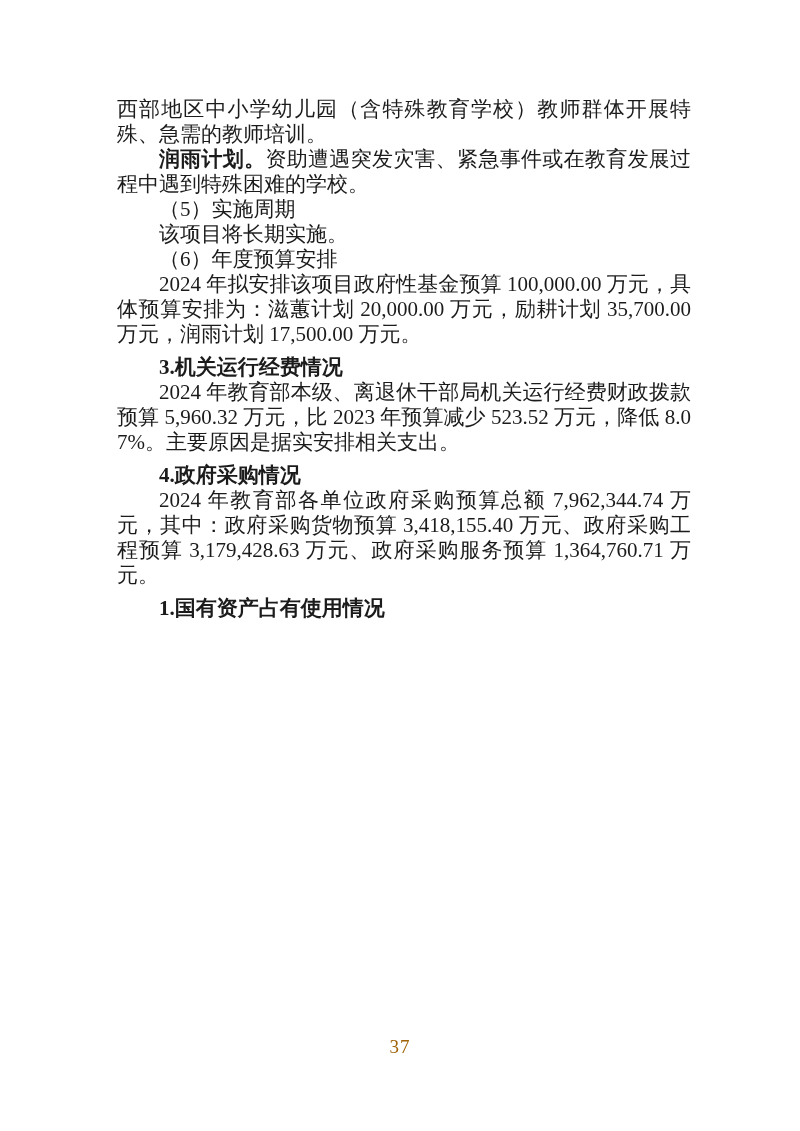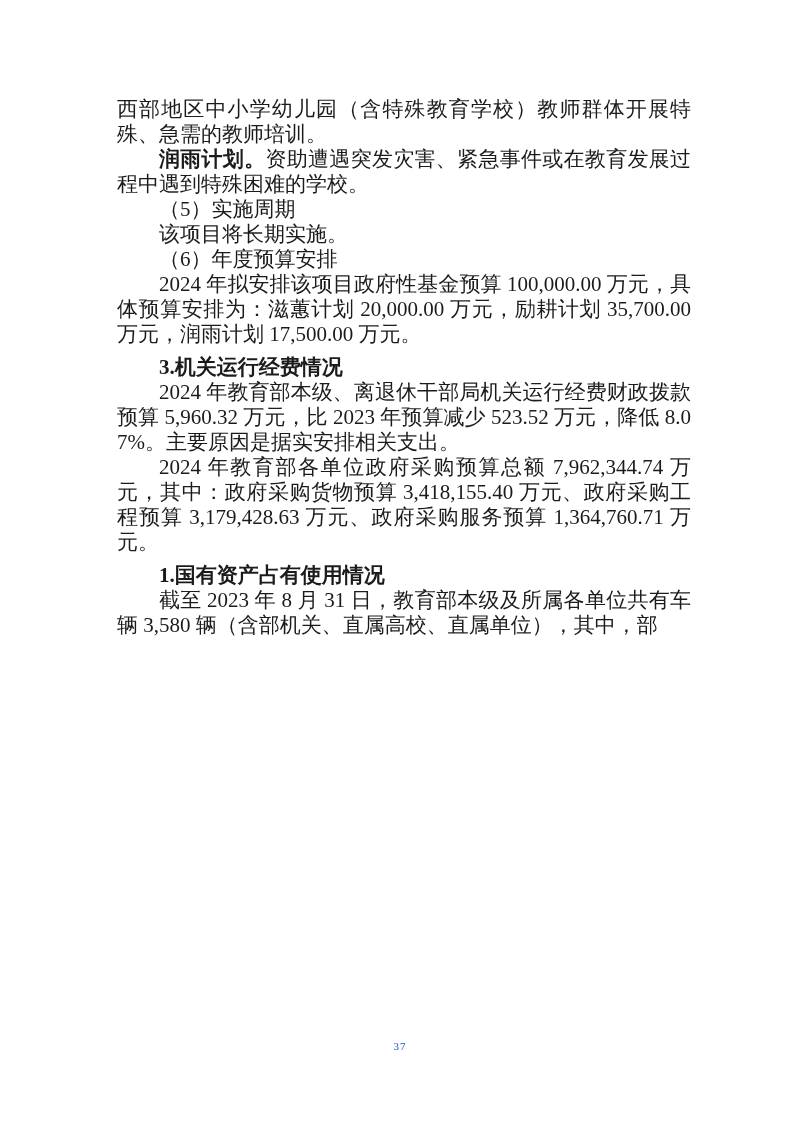--- a/index.html
+++ b/index.html
@@ -35,22 +35,22 @@
   }
   .bold-lead { font-weight: 700; }
   .page-footer {
     position: absolute;
     left: 0;
     top: 1036px;
     width: 800px;
     text-align: center;
   }
   .page-number {
-    font-size: 11px;
-    color: #1d4ed8;
+    font-size: 19px;
+    color: #a16207;
     letter-spacing: 1px;
   }
 </style>
 </head>
 <body>
 
 <div class="doc-content">
   <p>西部地区中小学幼儿园（含特殊教育学校）教师群体开展特殊、急需的教师培训。</p>
 
   <p class="indent"><span class="bold-lead">润雨计划。</span><span>资助遭遇突发灾害、紧急事件或在教育发展过程中遇到特殊困难的学校。</span></p>
@@ -60,23 +60,23 @@
   <p class="indent">该项目将长期实施。</p>
 
   <p class="indent">（6）年度预算安排</p>
 
   <p class="indent">2024 年拟安排该项目政府性基金预算 100,000.00 万元，具体预算安排为：滋蕙计划 20,000.00 万元，励耕计划 35,700.00 万元，润雨计划 17,500.00 万元。</p>
 
   <p class="indent heading">3.机关运行经费情况</p>
 
   <p class="indent">2024 年教育部本级、离退休干部局机关运行经费财政拨款预算 5,960.32 万元，比 2023 年预算减少 523.52 万元，降低 8.07%。主要原因是据实安排相关支出。</p>
 
+  <p class="indent heading">4.政府采购情况</p>
 
   <p class="indent">2024 年教育部各单位政府采购预算总额 7,962,344.74 万元，其中：政府采购货物预算 3,418,155.40 万元、政府采购工程预算 3,179,428.63 万元、政府采购服务预算 1,364,760.71 万元。</p>
 
   <p class="indent heading">1.国有资产占有使用情况</p>
 
-  <p class="indent">截至 2023 年 8 月 31 日，教育部本级及所属各单位共有车辆 3,580 辆（含部机关、直属高校、直属单位），其中，部</p>
 </div>
 
 <div class="page-footer">
   <span class="page-number">37</span>
 </div>
 
 </body></html>

